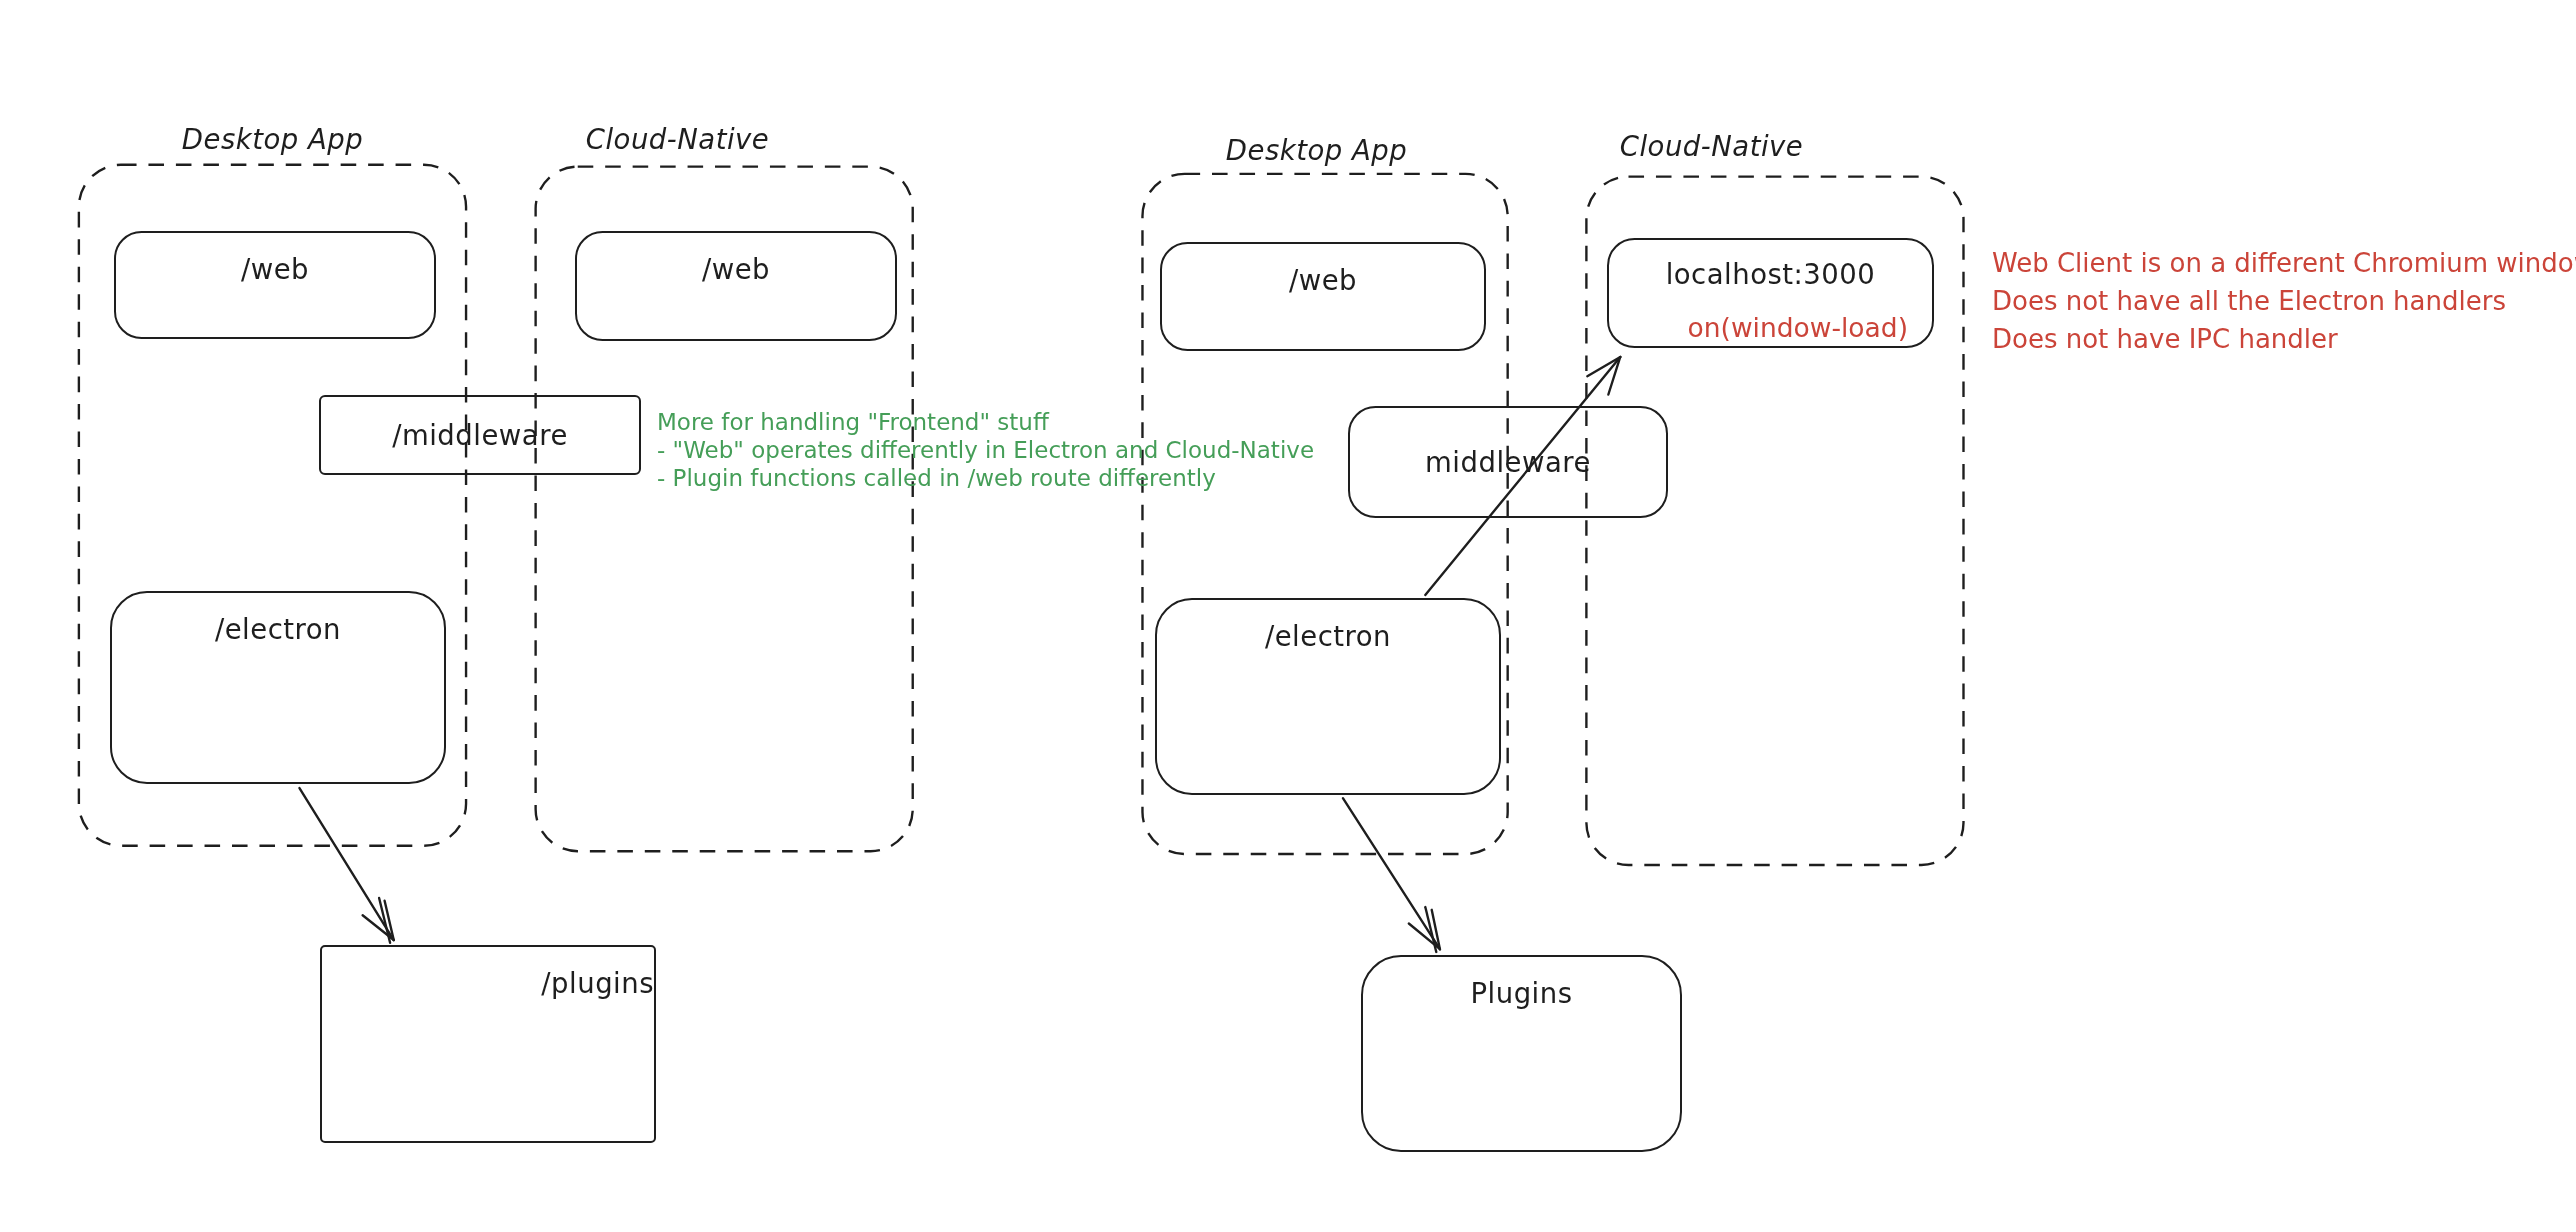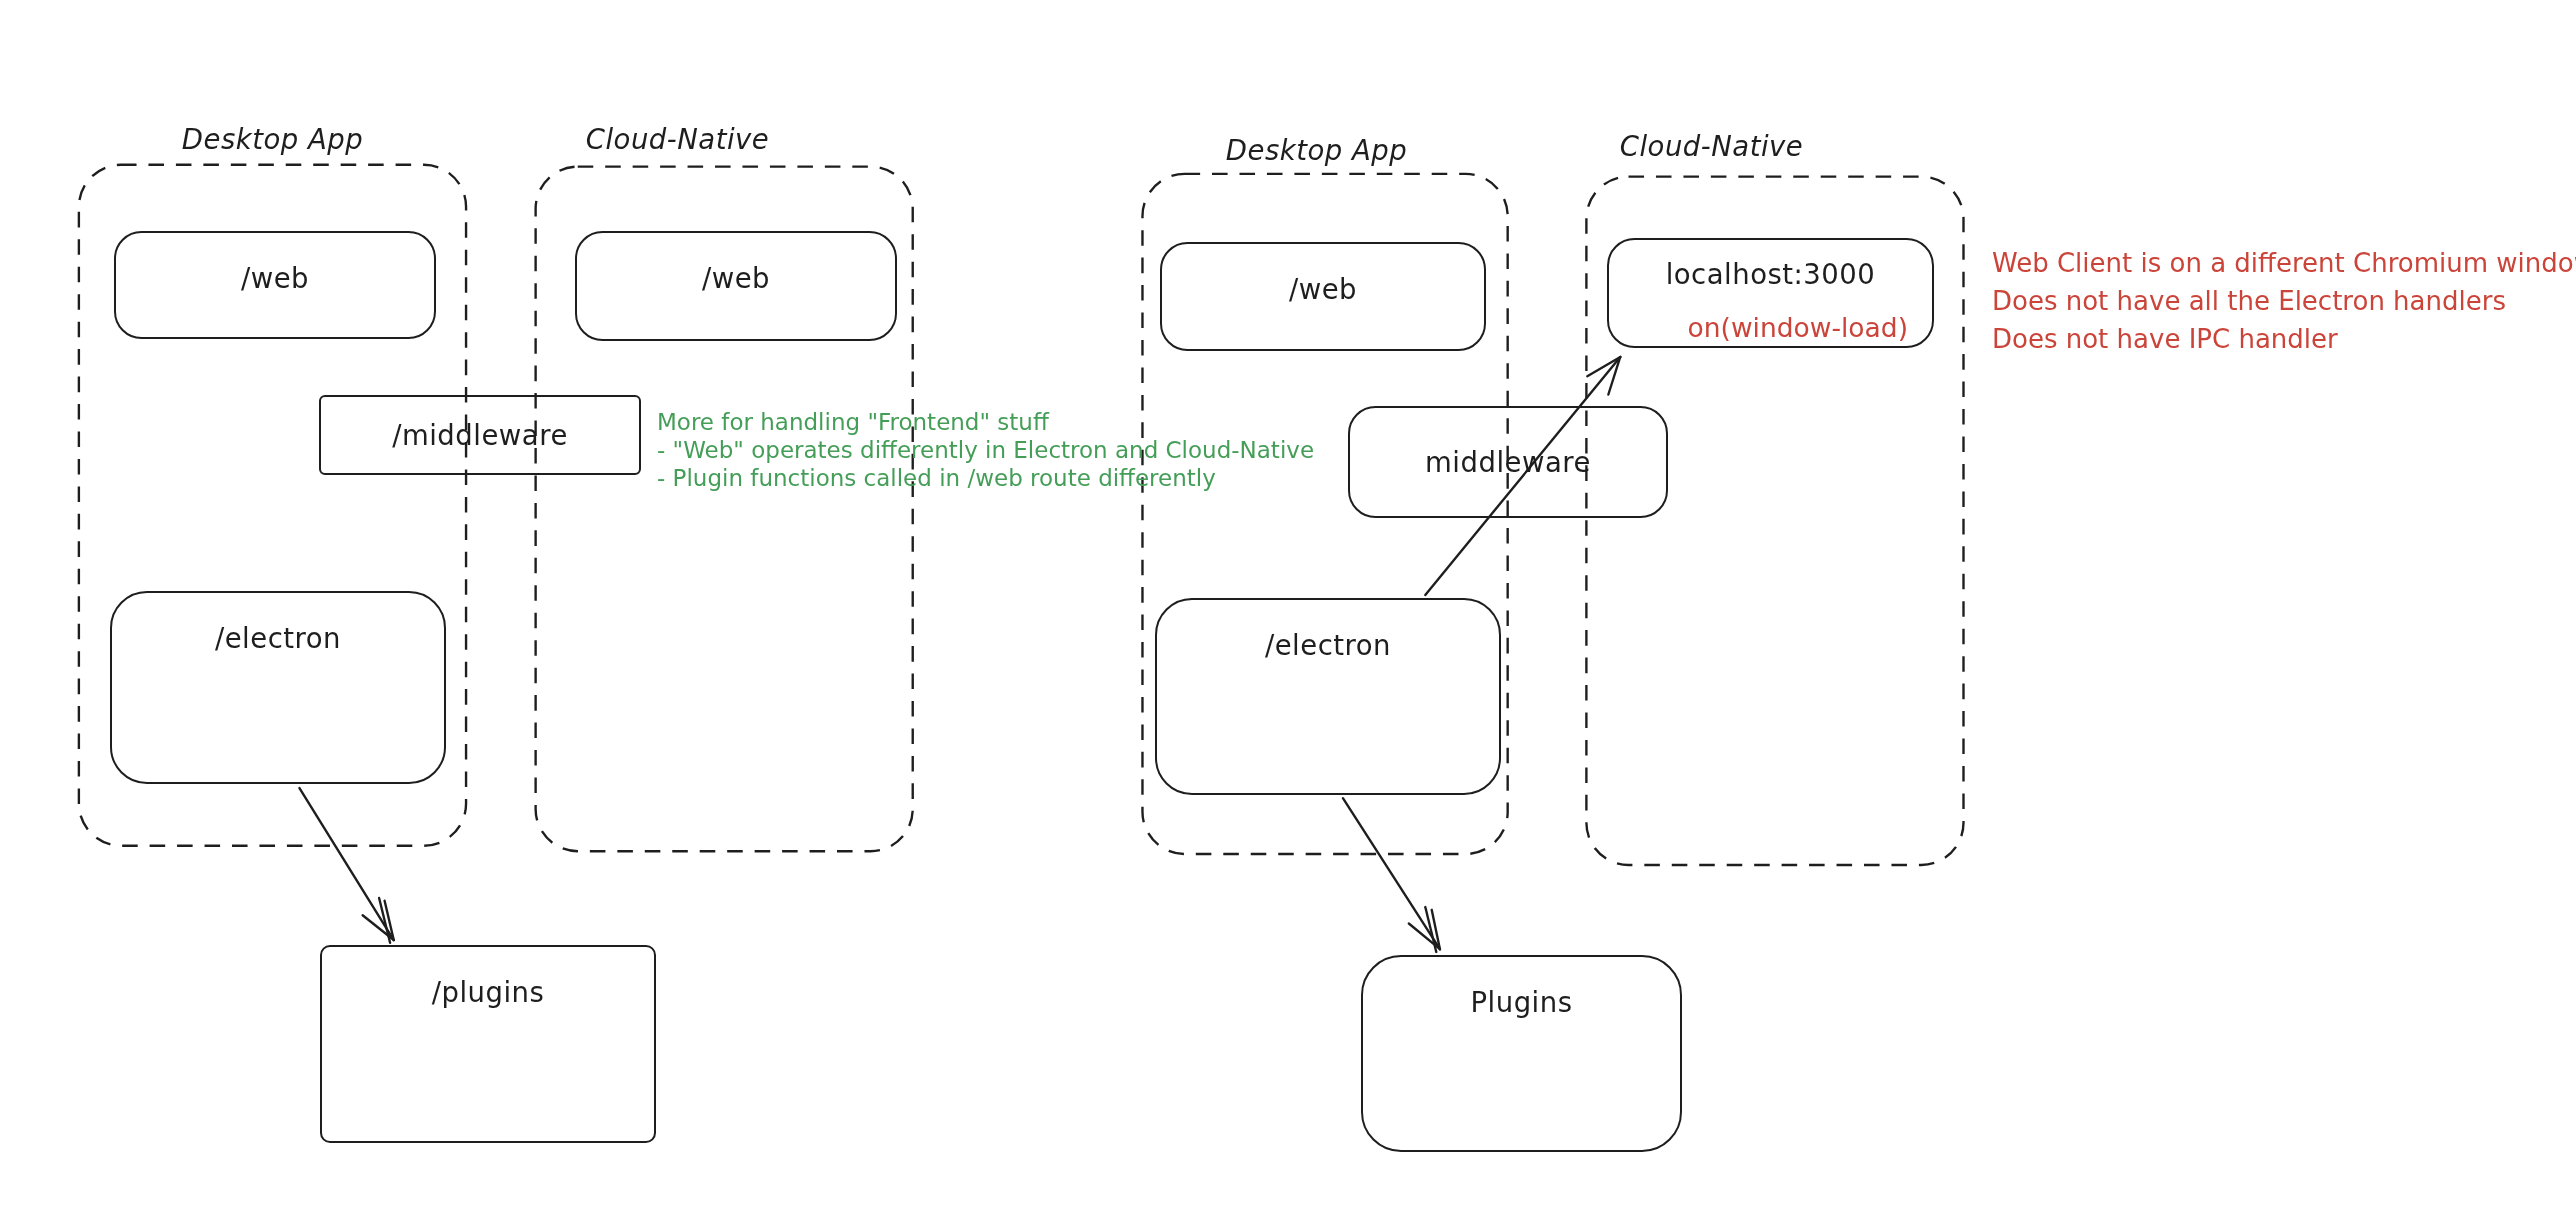--- a/index.html
+++ b/index.html
@@ -21,21 +21,21 @@
   .node{
     position:absolute;
     border:2.3px solid var(--ink);
     border-radius:31px;
     background:transparent;
     box-sizing:border-box;
     text-align:center;
   }
   .node .lbl{
     display:block;
-    margin-top:29px;
+    margin-top:20px;
     font-size:27.5px;
     letter-spacing:0.5px;
     color:var(--ink);
     white-space:nowrap;
   }
   .node.vcenter{display:flex;align-items:center;justify-content:center;}
   .node.vcenter .lbl{margin-top:0;}
   .node .lbl.red{color:var(--red);}
   .node .sub{
     display:block;
@@ -87,21 +87,21 @@
 
   <div class="node vcenter" style="left:319px;top:395px;width:322px;height:80px;border-radius:6px;">
     <span class="lbl">/middleware</span>
   </div>
 
   <div class="node" style="left:110px;top:591px;width:336px;height:193px;border-radius:37px;">
     <span class="lbl">/electron</span>
   </div>
 
 
-  <div class="node" style="left:320px;top:945px;width:336px;height:198px;border-radius:10px;">
+  <div class="node" style="left:320px;top:945px;width:336px;height:198px;border-radius:5px;text-align:right;">
     <span class="lbl">/plugins</span>
   </div>
 
   <div class="note green" style="left:657px;top:408px;">
     <div>More for handling "Frontend" stuff</div>
     <div>- "Web" operates differently in Electron and Cloud-Native</div>
     <div>- Plugin functions called in /web route differently</div>
   </div>
 
   <div class="node" style="left:1160px;top:242px;width:326px;height:109px;border-radius:27.5px;">

